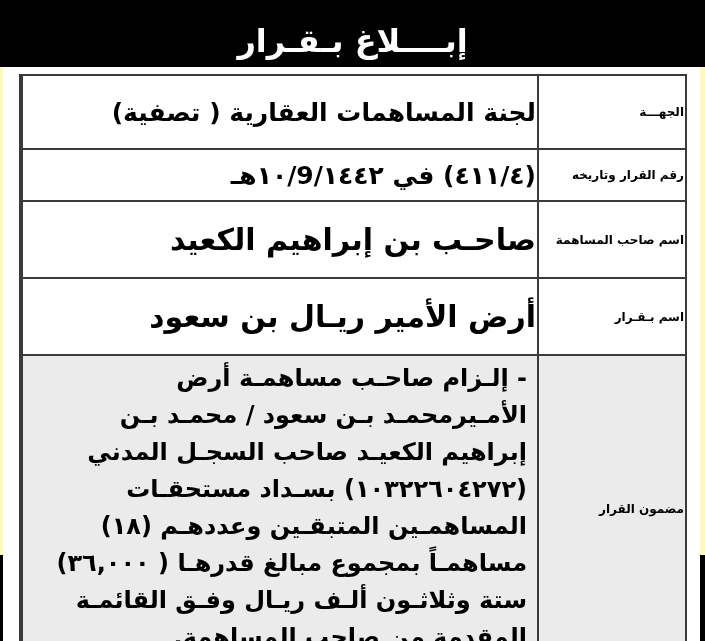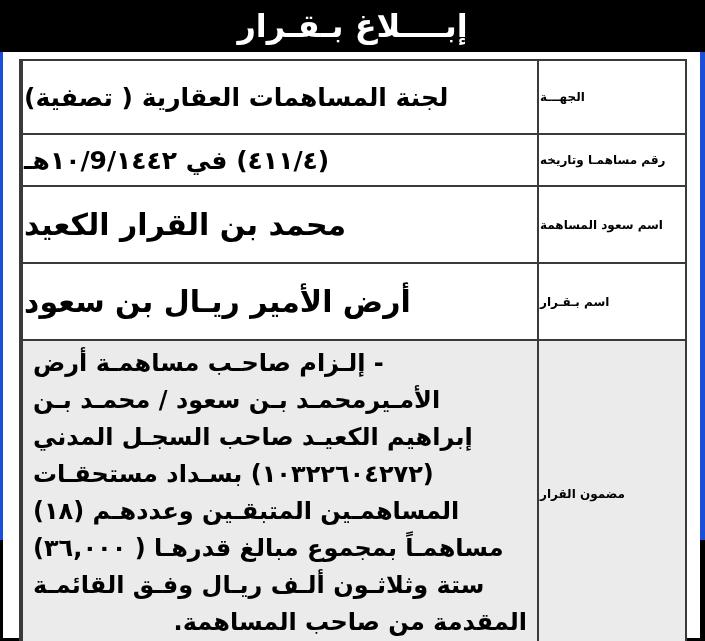--- a/index.html
+++ b/index.html
@@ -2,23 +2,23 @@
 <html><head>
 <meta charset="utf-8">
 <style>
   html, body { margin: 0; padding: 0; }
   body {
     width: 705px; height: 641px; overflow: hidden;
     background: #000;
     font-family: "DejaVu Sans", sans-serif;
   }
   .frame {
-    position: absolute; left: 0; top: 0;
+    position: absolute; left: 0; top: 15px;
     width: 705px; height: 540px;
-    background: #1d4ed8;
+    background: #fef9c3;
     box-sizing: border-box;
   }
   .banner {
     position: absolute; left: 0; top: 0; width: 705px; height: 52px;
     background: #000;
     display: flex; align-items: center; justify-content: center;
   }
   .banner-title {
     color: #fff; font-size: 32px; font-weight: bold;
     direction: rtl; letter-spacing: 2px;
@@ -30,21 +30,21 @@
   }
   table.notice {
     position: absolute; left: 16px; top: 7px;
     width: 668px; height: 574px;
     border-collapse: collapse;
     direction: rtl;
     table-layout: fixed;
   }
   table.notice td {
     border: 2px solid #3a3a3a;
-    text-align: left; vertical-align: middle;
+    text-align: right; vertical-align: middle;
     color: #000;
   }
   td.label {
     width: 144px;
     font-size: 12px; font-weight: bold;
   }
   td.value {
     font-size: 25px; font-weight: bold;
   }
   td.value.big { font-size: 30px; }
@@ -71,26 +71,26 @@
     <span class="banner-title">إبــــلاغ بـقـرار</span>
   </div>
   <div class="paper">
     <table class="notice">
       <tbody>
           <tr class="r1">
         <td class="label">الجهـــة</td>
         <td class="value">لجنة المساهمات العقارية ( تصفية)</td>
       </tr>
       <tr class="r2">
-        <td class="label">رقم مساهمـا وتاريخه</td>
+        <td class="label">رقم القرار وتاريخه</td>
         <td class="value">(٤١١/٤) في ١٠/9/١٤٤٢هـ</td>
       </tr>
       <tr class="r3">
-        <td class="label">اسم سعود المساهمة</td>
-        <td class="value big">محمد بن القرار الكعيد</td>
+        <td class="label">اسم صاحب المساهمة</td>
+        <td class="value big">صاحـب بن إبراهيم الكعيد</td>
       </tr>
       <tr class="r4">
         <td class="label">اسم بـقـرار</td>
         <td class="value big">أرض الأمير ريـال بن سعود</td>
       </tr>
       <tr class="r5">
         <td class="label">مضمون القرار</td>
         <td class="body-text">- إلـزام صاحـب مساهمـة أرض الأمـيرمحمـد بـن سعود / محمـد بـن إبراهيم الكعيـد صاحب السجـل المدني (١٠٣٢٢٦٠٤٢٧٢) بسـداد مستحقـات المساهمـين المتبقـين وعددهـم (١٨) مساهمـاً بمجموع مبالغ قدرهـا ( ٣٦,٠٠٠) ستة وثلاثـون ألـف ريـال وفـق القائمـة المقدمة من صاحب المساهمة.</td>
       </tr>
     </tbody>

